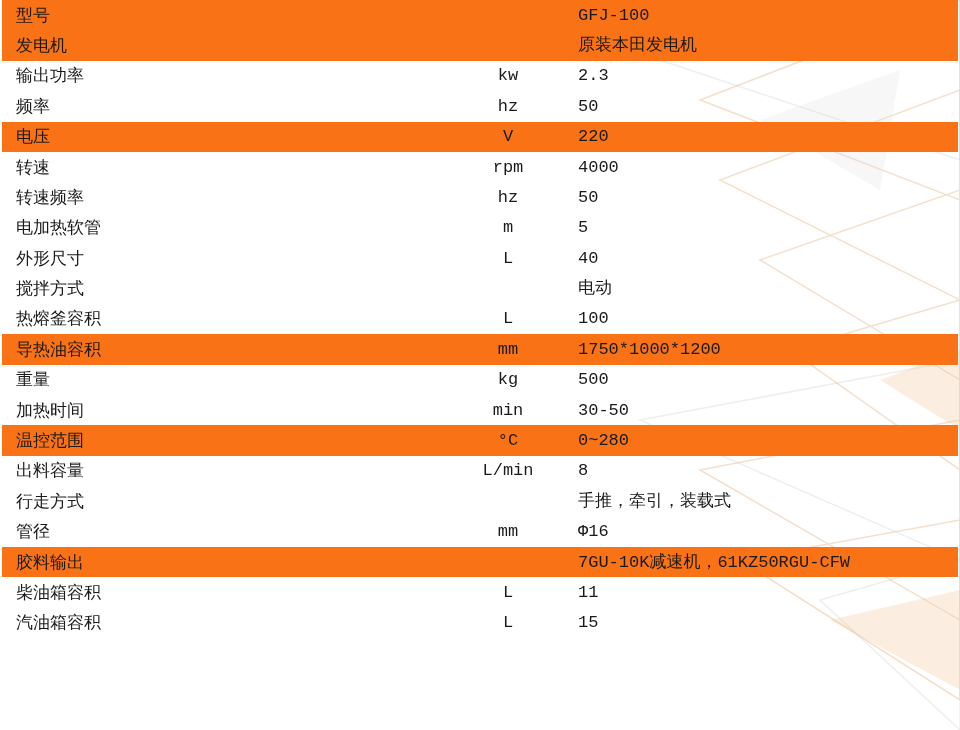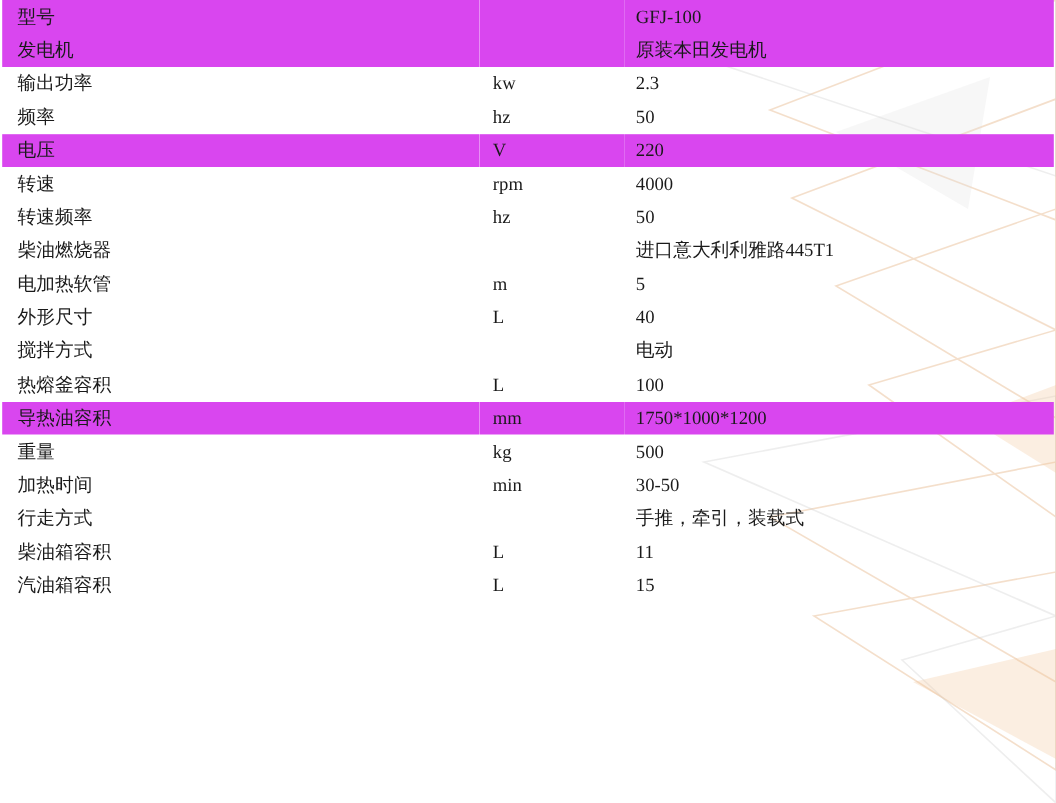--- a/index.html
+++ b/index.html
@@ -36,30 +36,30 @@
     font-size: 17px;
     color: #1a1a1a;
     padding: 0 0 0 14px;
     vertical-align: middle;
     line-height: 1.25;
     border: 0;
     white-space: nowrap;
     overflow: hidden;
   }
   .col-name  { width: 420px; }
-  .col-unit  { width: 120px; }
+  .col-unit  { width: 120px; text-align: center; }
   .col-value { width: 380px; }
   .row-shaded td {
-    background: #d946ef;
+    background: #f97316;
   }
   .row-plain td {
     background: transparent;
   }
   .unit-cell, .value-cell {
-    font-family: Liberation Serif, serif;
+    font-family: Liberation Mono, monospace;
     font-size: 15.5px;
     letter-spacing: 0px;
   }
   .name-cell {
     font-size: 17px;
   }
   .spec-table td.value-cell { padding-left: 10px; }
   .spec-table td.unit-cell  { padding-left: 12px; }
 </style>
 </head>
@@ -119,25 +119,20 @@
         <td class="col-name name-cell">转速</td>
         <td class="col-unit unit-cell">rpm</td>
         <td class="col-value value-cell">4000</td>
       </tr>
       <tr class="row-plain">
         <td class="col-name name-cell">转速频率</td>
         <td class="col-unit unit-cell">hz</td>
         <td class="col-value value-cell">50</td>
       </tr>
       <tr class="row-plain">
-        <td class="col-name name-cell">柴油燃烧器</td>
-        <td class="col-unit unit-cell"></td>
-        <td class="col-value value-cell">进口意大利利雅路445T1</td>
-      </tr>
-      <tr class="row-plain">
         <td class="col-name name-cell">电加热软管</td>
         <td class="col-unit unit-cell">m</td>
         <td class="col-value value-cell">5</td>
       </tr>
       <tr class="row-plain">
         <td class="col-name name-cell">外形尺寸</td>
         <td class="col-unit unit-cell">L</td>
         <td class="col-value value-cell">40</td>
       </tr>
       <tr class="row-plain">
@@ -158,24 +153,44 @@
       <tr class="row-plain">
         <td class="col-name name-cell">重量</td>
         <td class="col-unit unit-cell">kg</td>
         <td class="col-value value-cell">500</td>
       </tr>
       <tr class="row-plain">
         <td class="col-name name-cell">加热时间</td>
         <td class="col-unit unit-cell">min</td>
         <td class="col-value value-cell">30-50</td>
       </tr>
+      <tr class="row-shaded">
+        <td class="col-name name-cell">温控范围</td>
+        <td class="col-unit unit-cell">°C</td>
+        <td class="col-value value-cell">0~280</td>
+      </tr>
+      <tr class="row-plain">
+        <td class="col-name name-cell">出料容量</td>
+        <td class="col-unit unit-cell">L/min</td>
+        <td class="col-value value-cell">8</td>
+      </tr>
       <tr class="row-plain">
         <td class="col-name name-cell">行走方式</td>
         <td class="col-unit unit-cell"></td>
         <td class="col-value value-cell">手推，牵引，装载式</td>
+      </tr>
+      <tr class="row-plain">
+        <td class="col-name name-cell">管径</td>
+        <td class="col-unit unit-cell">mm</td>
+        <td class="col-value value-cell">Φ16</td>
+      </tr>
+      <tr class="row-shaded">
+        <td class="col-name name-cell">胶料输出</td>
+        <td class="col-unit unit-cell"></td>
+        <td class="col-value value-cell">7GU-10K减速机，61KZ50RGU-CFW</td>
       </tr>
       <tr class="row-plain">
         <td class="col-name name-cell">柴油箱容积</td>
         <td class="col-unit unit-cell">L</td>
         <td class="col-value value-cell">11</td>
       </tr>
       <tr class="row-plain">
         <td class="col-name name-cell">汽油箱容积</td>
         <td class="col-unit unit-cell">L</td>
         <td class="col-value value-cell">15</td>

